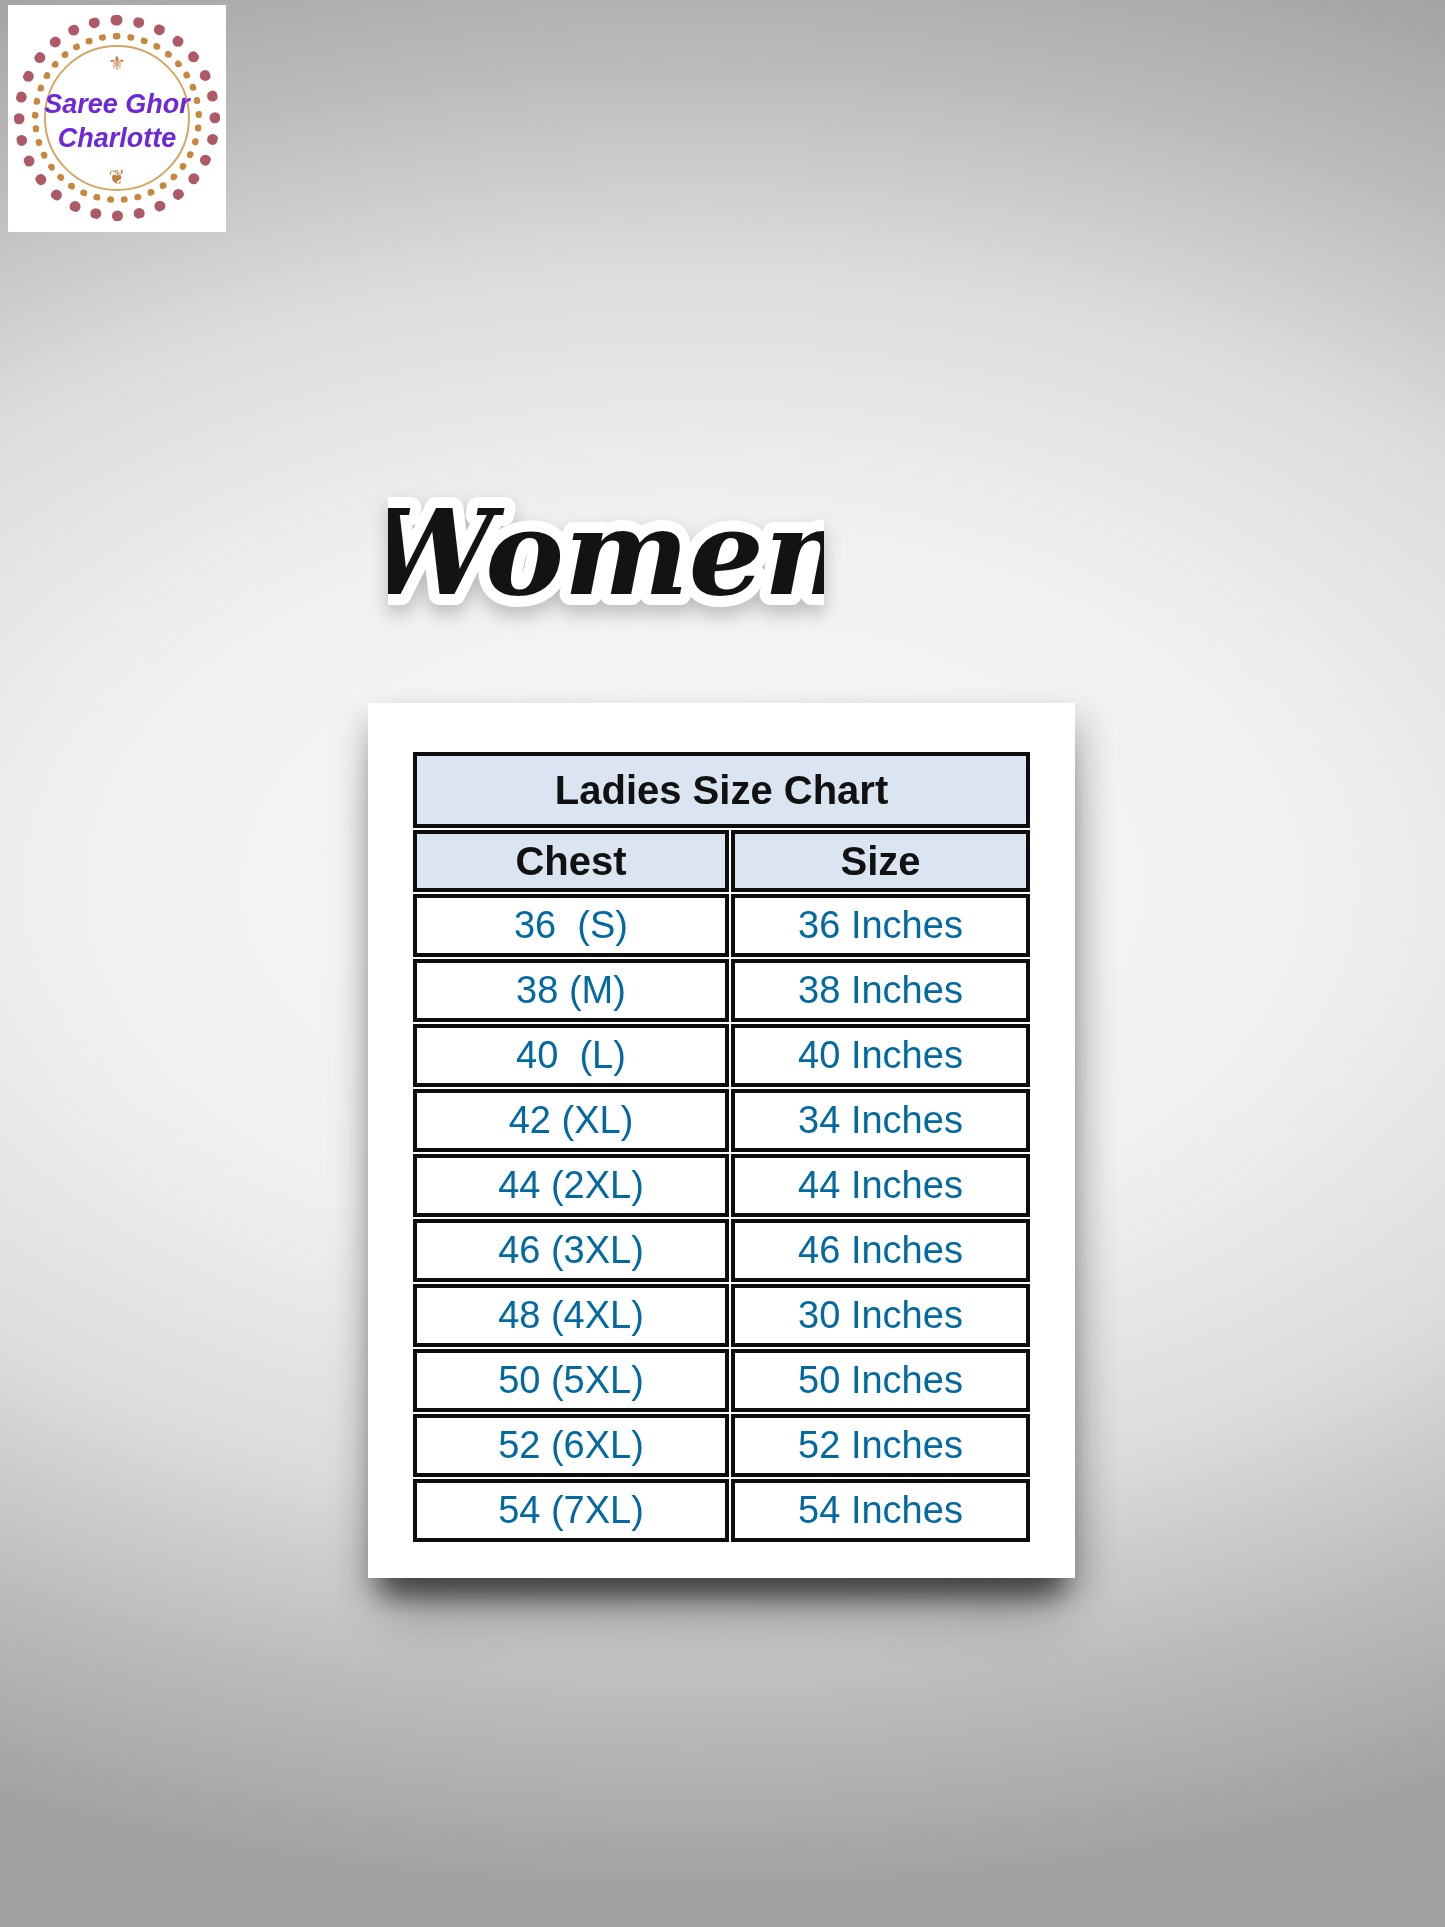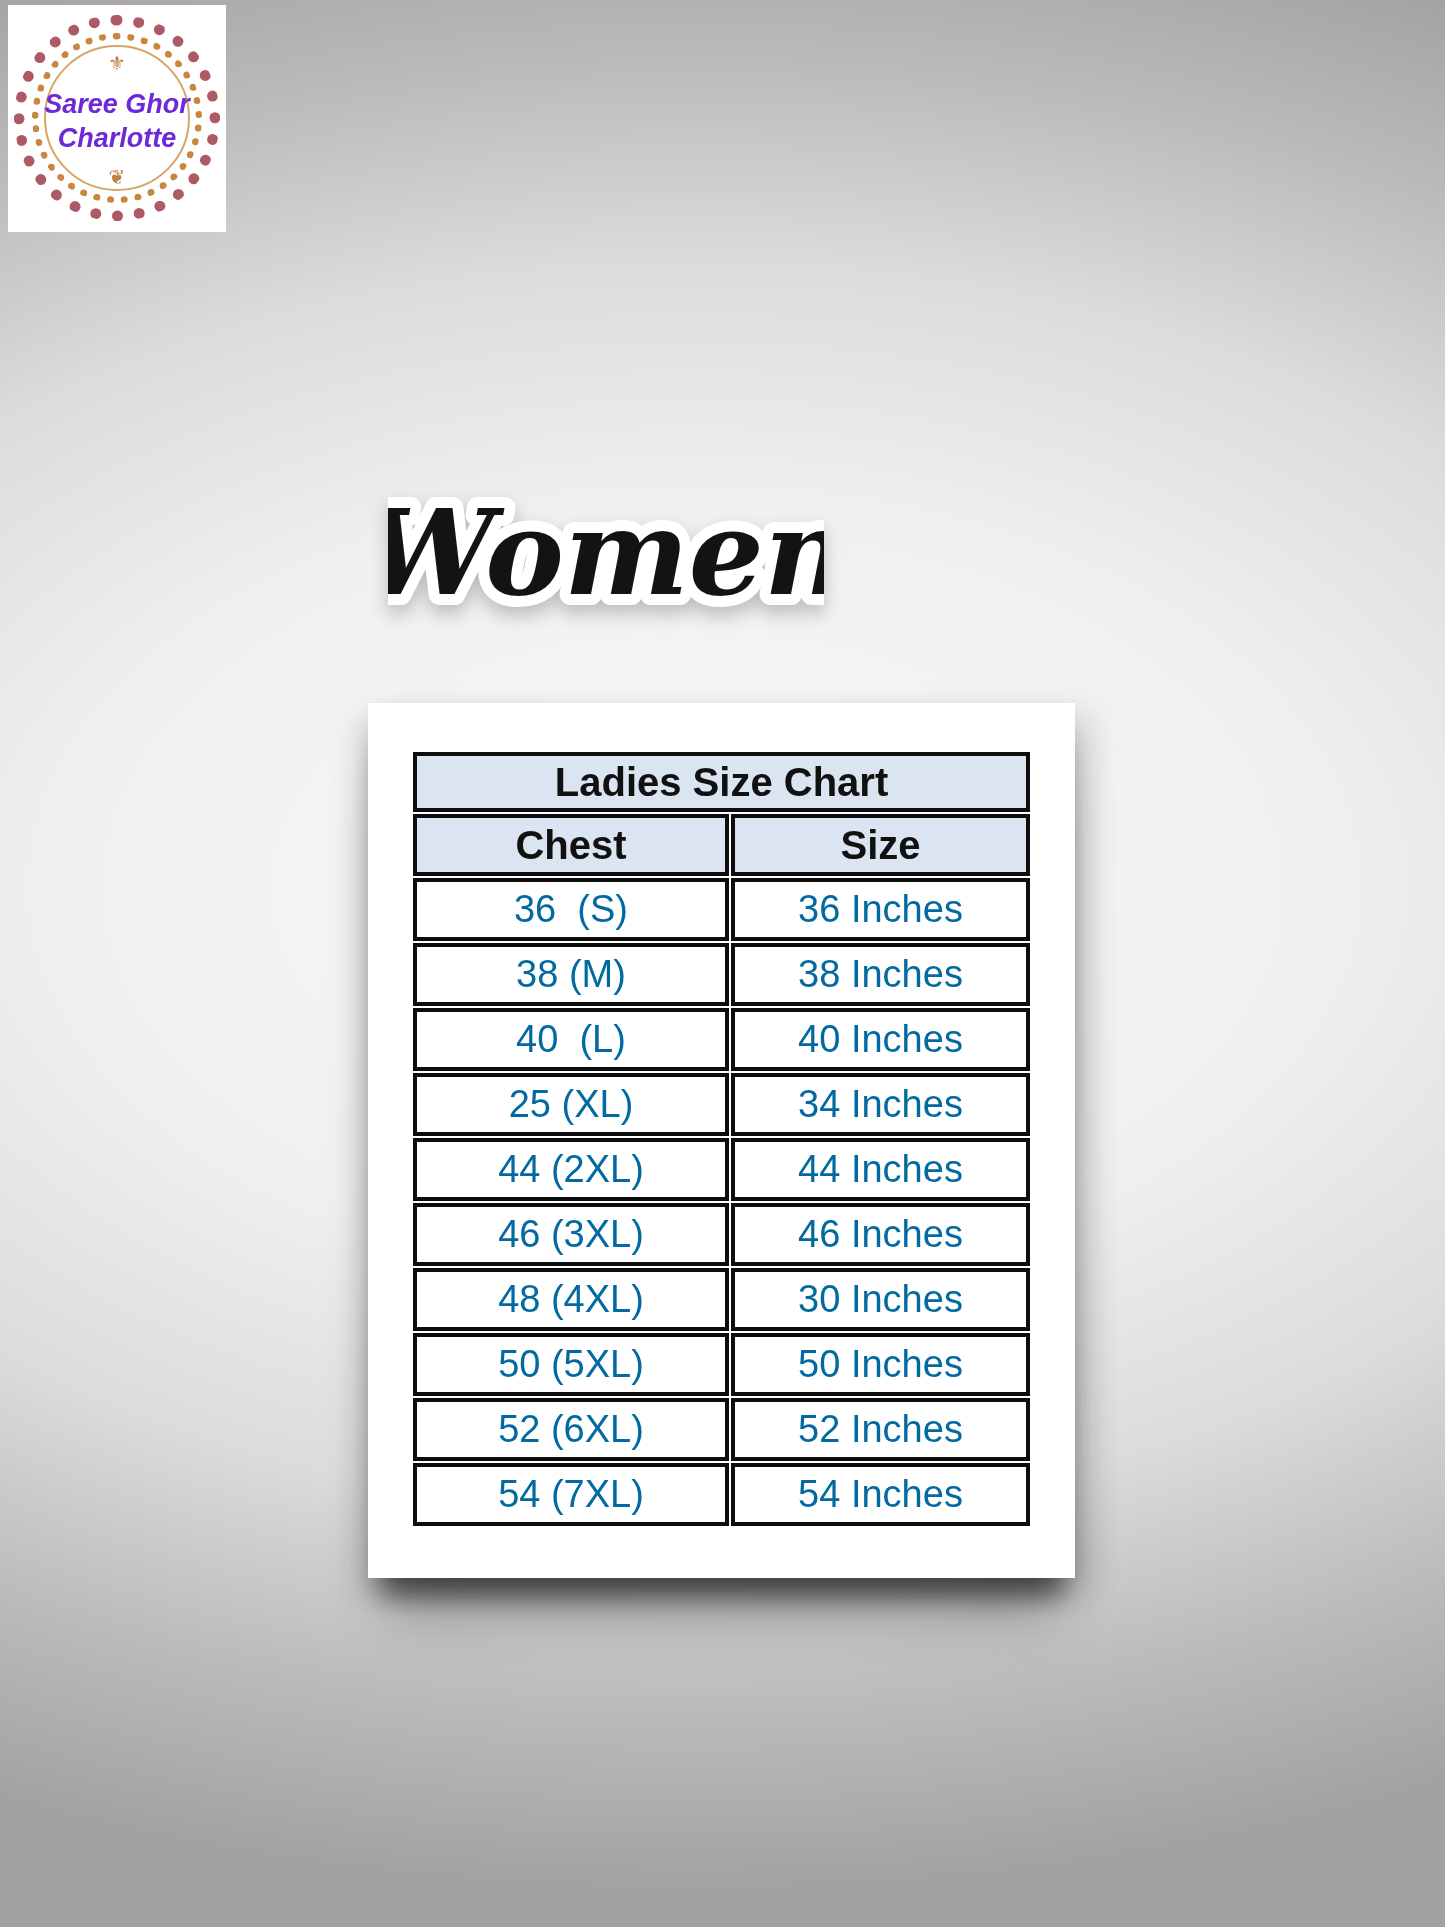--- a/index.html
+++ b/index.html
@@ -62,21 +62,21 @@
     display:flex;flex-direction:column;gap:2px;
   }
   .srow{display:grid;grid-template-columns:316px 299px;column-gap:2px;}
   .srow.full{grid-template-columns:617px;}
   .cell{
     box-sizing:border-box;border:4px solid #0d0d0d;background:#ffffff;
     display:flex;align-items:center;justify-content:center;
     font-size:38px;color:#0369a1;white-space:pre;
     height:63px;
   }
-  .r-title .cell{height:60px;}
+  .r-title .cell{height:76px;}
   .r-head .cell{height:62px;}
   .cell.hdr{background:#dbe5f1;font-weight:700;font-size:40px;color:#111111;}
 </style>
 </head>
 <body>
 
 <div class="stage">
 
   <div class="logo-box">
     <div class="ring ring-outer"></div>
@@ -114,21 +114,21 @@
       </div>
       <div class="srow">
         <div class="cell">38 (M)</div>
         <div class="cell">38 Inches</div>
       </div>
       <div class="srow">
         <div class="cell">40  (L)</div>
         <div class="cell">40 Inches</div>
       </div>
       <div class="srow">
-        <div class="cell">25 (XL)</div>
+        <div class="cell">42 (XL)</div>
         <div class="cell">34 Inches</div>
       </div>
       <div class="srow">
         <div class="cell">44 (2XL)</div>
         <div class="cell">44 Inches</div>
       </div>
       <div class="srow">
         <div class="cell">46 (3XL)</div>
         <div class="cell">46 Inches</div>
       </div>

